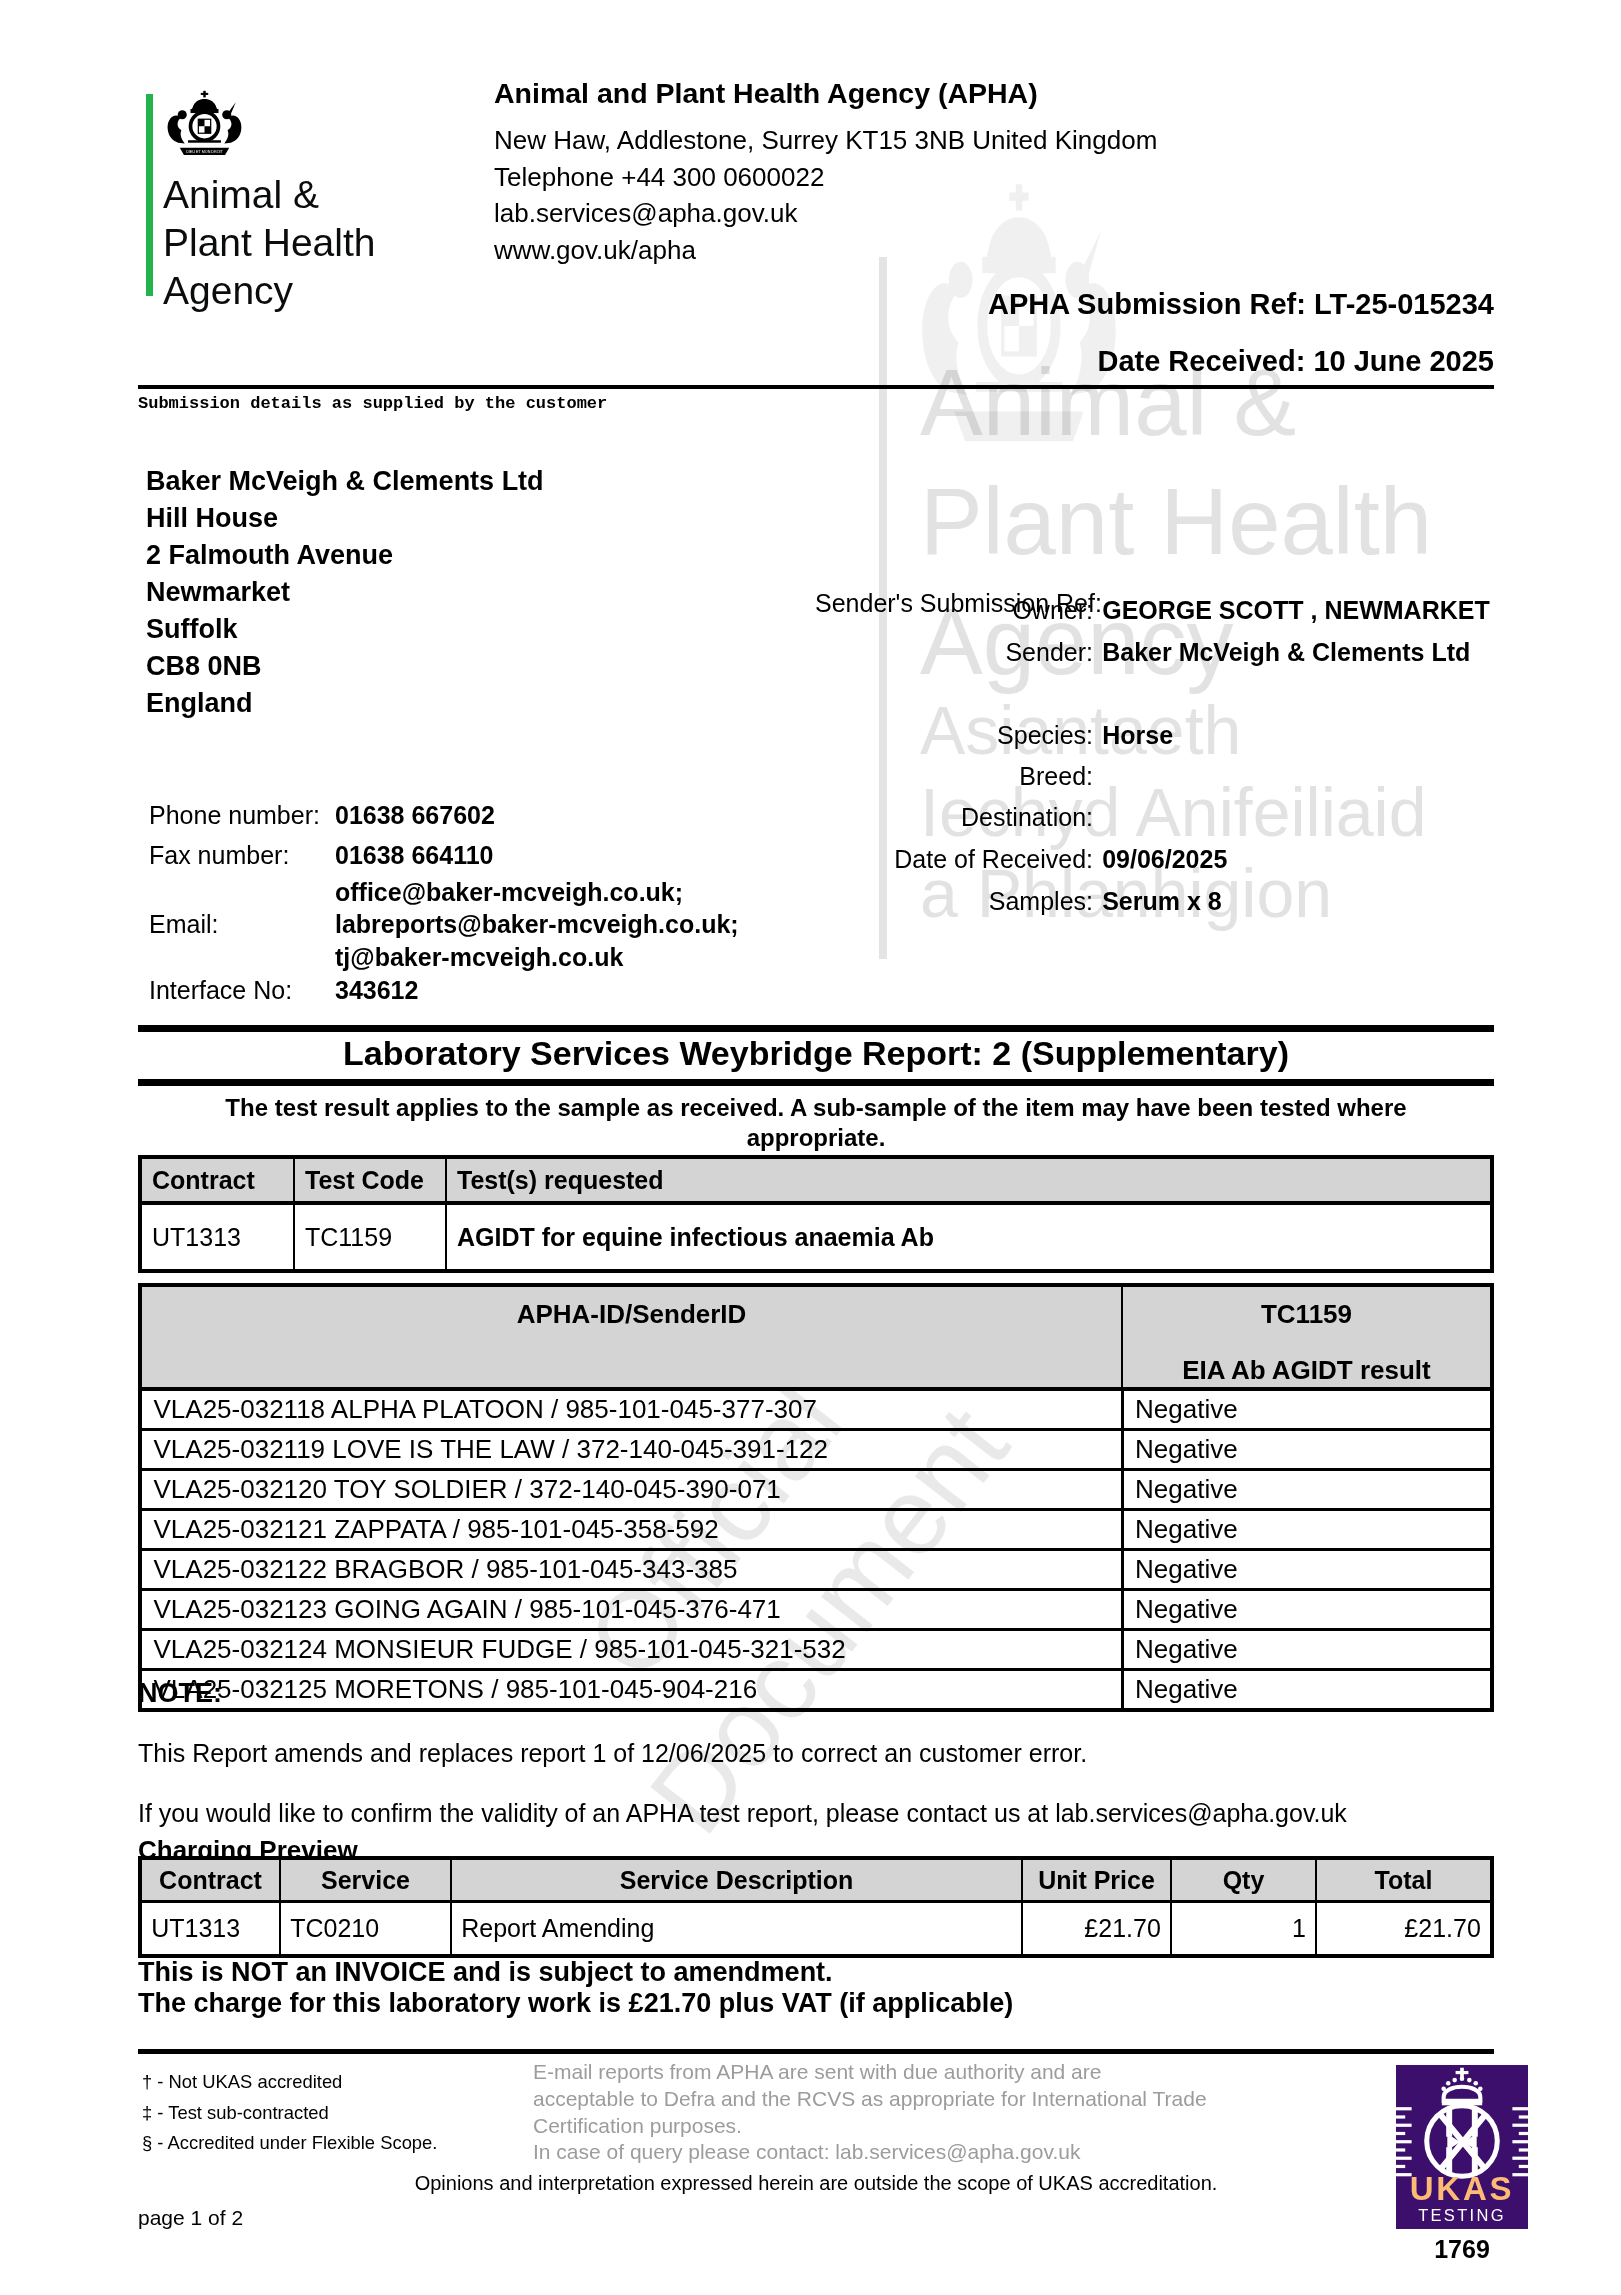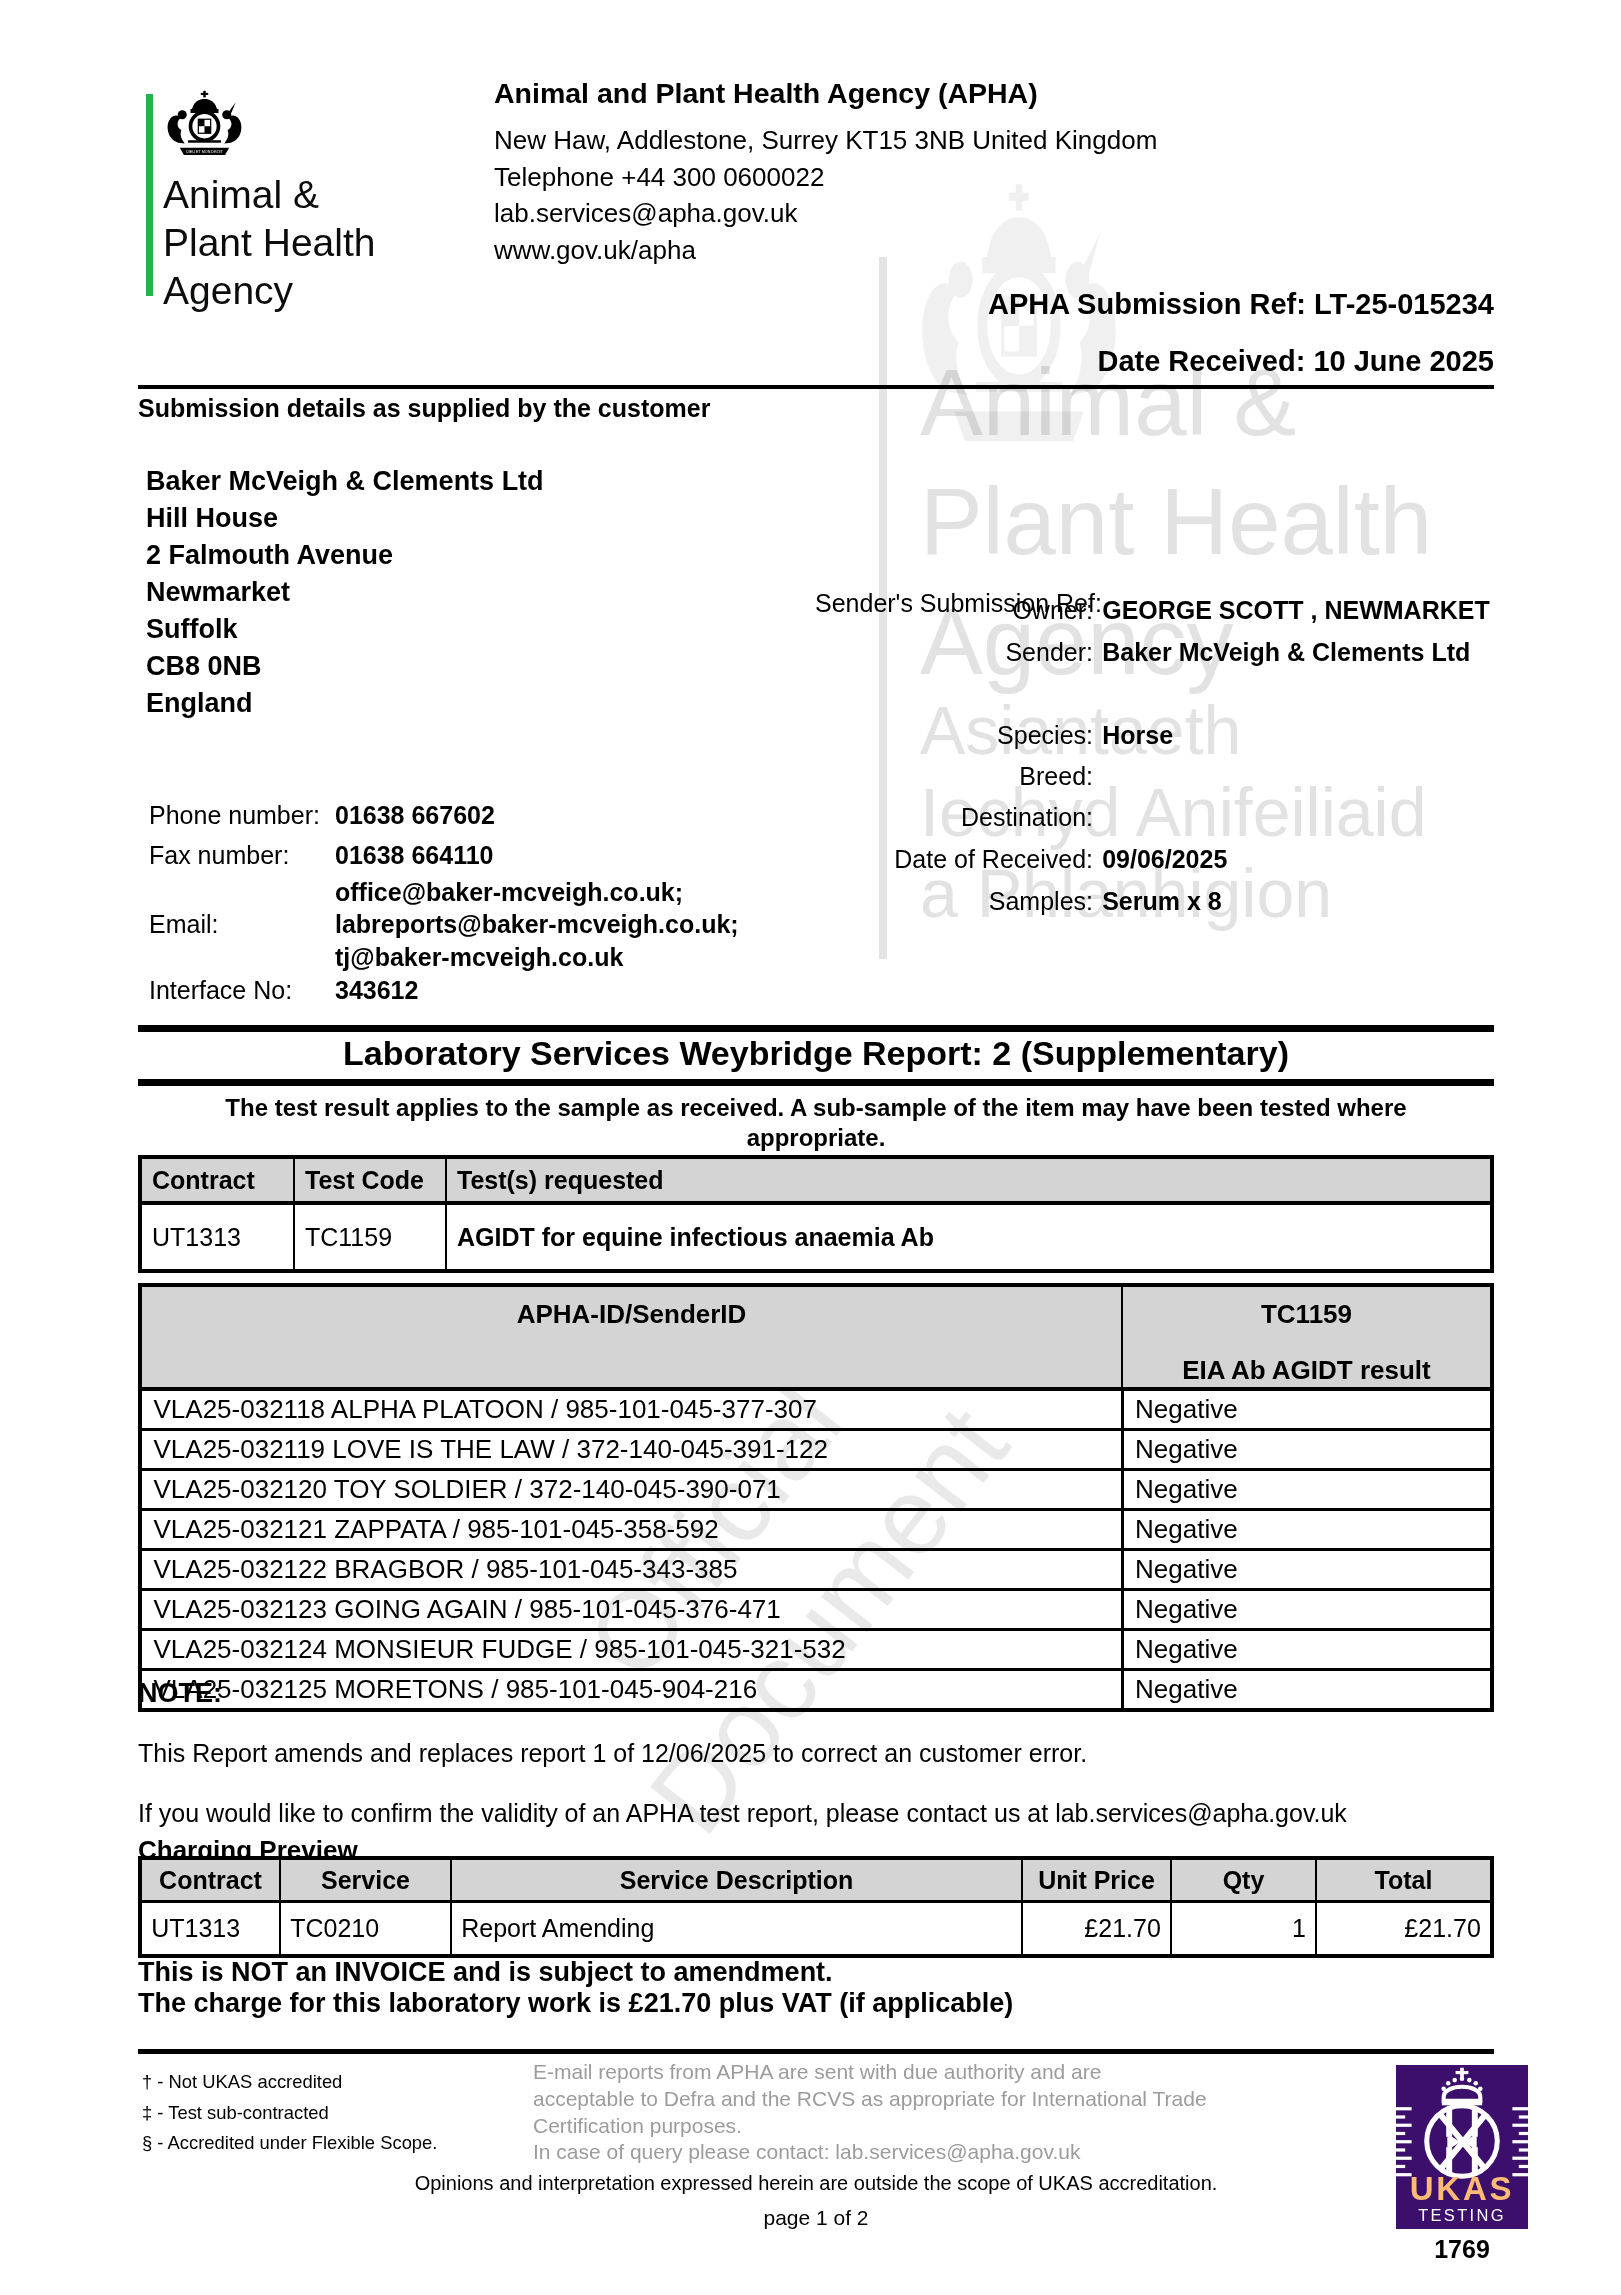--- a/index.html
+++ b/index.html
@@ -23,21 +23,21 @@
   .b{font-weight:bold;}
   .rule{position:absolute;background:#000;}
   
   .green-bar{position:absolute;left:146px;top:94px;width:6.9px;height:202px;background:#23B24B;}
   .crest{position:absolute;left:163px;top:90px;width:83px;height:70px;}
   .logo-text{position:absolute;left:163px;top:171px;font-size:39px;line-height:48px;color:#0B0C0C;}
   .hdr-title{position:absolute;left:494px;top:77px;font-size:28.5px;font-weight:bold;}
   .hdr-line{position:absolute;left:494px;font-size:26px;}
   .sub-ref{position:absolute;right:128px;top:288px;font-size:29px;font-weight:bold;text-align:right;}
   .date-rec{position:absolute;right:128px;top:345px;font-size:29px;font-weight:bold;}
-  .section-title{position:absolute;left:138px;top:394px;font-size:25px;font-weight:bold;}
+  .section-title{position:absolute;left:138px;top:394px;font-size:17px;font-weight:bold;font-family:Liberation Mono, monospace;}
   
   .cust-addr{position:absolute;left:146px;top:463px;font-size:27px;font-weight:bold;line-height:37px;}
   .c-label{position:absolute;left:149px;font-size:25px;}
   .c-value{position:absolute;left:335px;font-size:25px;font-weight:bold;}
   
   .senders-ref{position:absolute;left:815px;top:555px;font-size:25px;margin-top:34px;}
   .sb-row{position:absolute;left:799px;width:716px;font-size:25px;white-space:nowrap;}
   .sb-label{display:inline-block;width:294px;text-align:right;margin-right:9.2px;}
   .sb-value{font-weight:bold;}
   
@@ -61,21 +61,21 @@
   .t3 td.num{text-align:right;}
   
   .note-label{position:absolute;left:138px;top:1678px;font-size:27px;font-weight:bold;}
   .body-text{position:absolute;left:138px;font-size:25px;}
   .charging-head{position:absolute;left:138px;top:1835px;font-size:26px;font-weight:bold;}
   .bold-line{position:absolute;left:138px;font-size:27px;font-weight:bold;}
   
   .fnote{position:absolute;left:142px;font-size:18.4px;}
   .gray-line{position:absolute;left:533px;font-size:21px;color:#9C9C9C;}
   .opinions{position:absolute;left:138px;top:2172px;width:1356px;text-align:center;font-size:20px;}
-  .page-num{position:absolute;left:138px;top:2206px;width:1356px;text-align:center;font-size:21px;}
+  .page-num{position:absolute;left:138px;top:2206px;width:1356px;text-align:left;font-size:21px;}
   .ukas{position:absolute;left:1396px;top:2065px;width:132px;height:164px;background:#3B0F6B;}
   .ukas-name{position:absolute;left:0;top:105px;width:100%;text-align:center;font-size:33px;font-weight:bold;color:#fdba74;letter-spacing:2.8px;}
   .ukas-type{position:absolute;left:0;top:141px;width:100%;text-align:center;font-size:16.5px;color:#fff;letter-spacing:2.3px;}
   .ukas-num{position:absolute;left:1396px;top:2235px;width:132px;text-align:center;font-size:25px;font-weight:bold;}
 </style>
 </head>
 <body>
 
 <div class="page">
 

